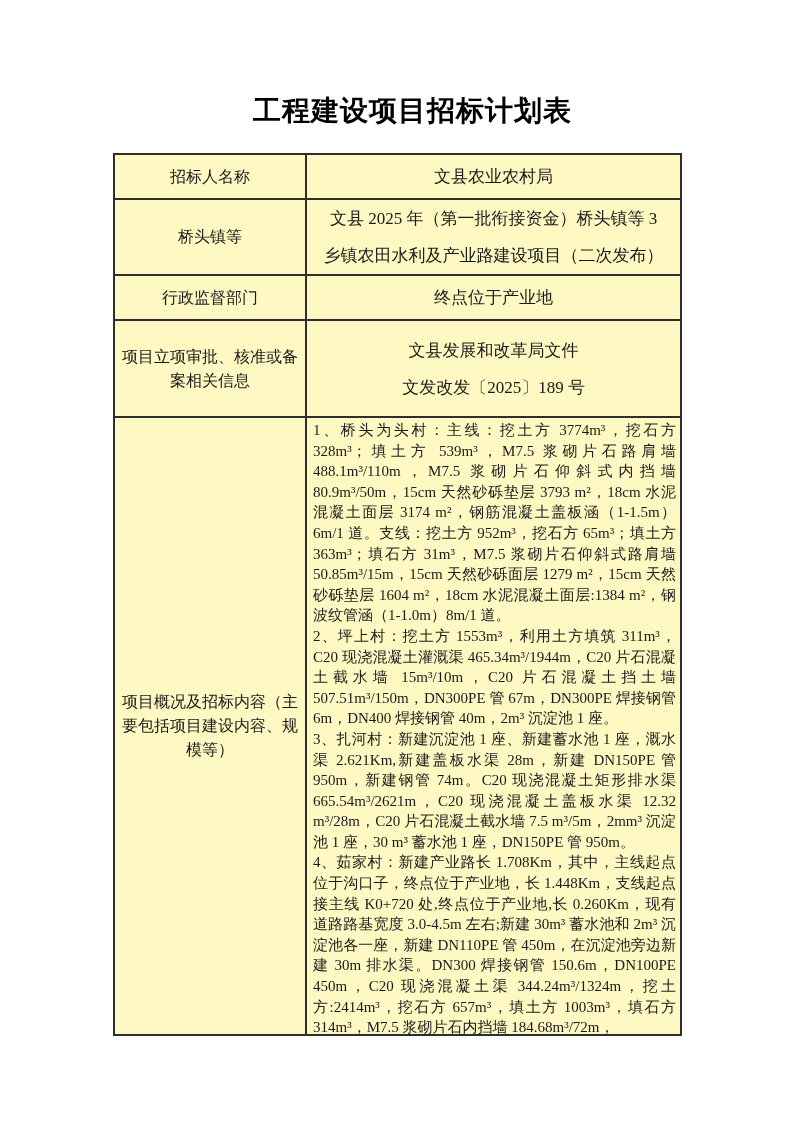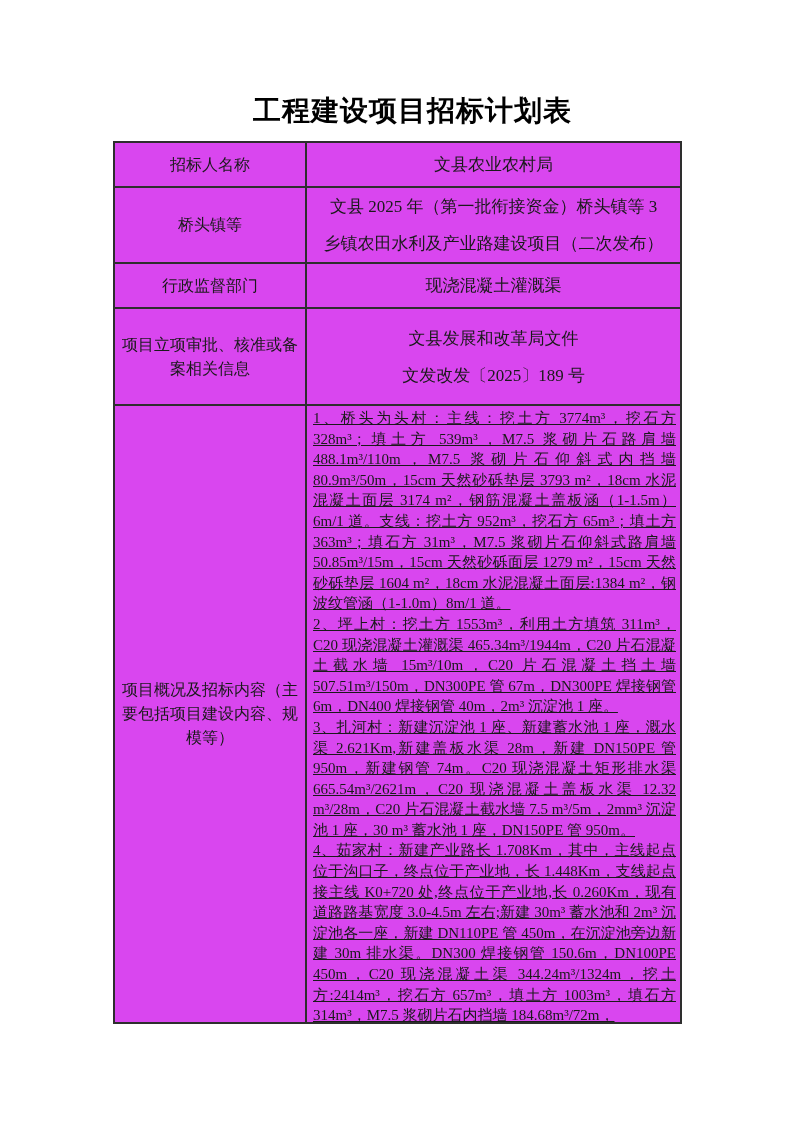--- a/index.html
+++ b/index.html
@@ -18,25 +18,25 @@
     text-align:center;
     font-family:"Liberation Sans","DejaVu Sans",sans-serif;
     font-weight:bold;
     font-size:28px;
     letter-spacing:1px;
     color:#000;
     padding-left:16px;
   }
   .tbl{
     position:absolute;
-    left:113px;top:141px;
+    left:113px;top:153px;
     width:569px;
     border:2px solid #2e2e2e;
     box-sizing:border-box;
-    background:#d946ef;
+    background:#fef9c3;
   }
   .row{
     display:flex;
     box-sizing:border-box;
   }
   .row + .row{border-top:2px solid #2e2e2e;}
   .cell{
     box-sizing:border-box;
     overflow:hidden;
   }
@@ -72,21 +72,20 @@
     display:block;
     line-height:37px;
     width:100%;
   }
   .r5 .cell.value{
     display:block;
     text-align:justify;
     font-size:15px;
     line-height:20.6px;
     padding:2px 4px 0 6px;
-    text-decoration:underline;
   }
   .r5 .cell.value p{
     margin:0;
   }
 </style>
 </head>
 <body>
 
 <h1 class="doc-title">工程建设项目招标计划表</h1>
 
@@ -100,21 +99,21 @@
   <div class="row r2">
     <div class="cell label">桥头镇等</div>
     <div class="cell value">
       <span class="line">文县 2025 年（第一批衔接资金）桥头镇等 3</span>
       <span class="line">乡镇农田水利及产业路建设项目（二次发布）</span>
     </div>
   </div>
 
   <div class="row r3">
     <div class="cell label">行政监督部门</div>
-    <div class="cell value">现浇混凝土灌溉渠</div>
+    <div class="cell value">终点位于产业地</div>
   </div>
 
   <div class="row r4">
     <div class="cell label">项目立项审批、核准或备案相关信息</div>
     <div class="cell value">
       <span class="line">文县发展和改革局文件</span>
       <span class="line">文发改发〔2025〕189 号</span>
     </div>
   </div>
 

